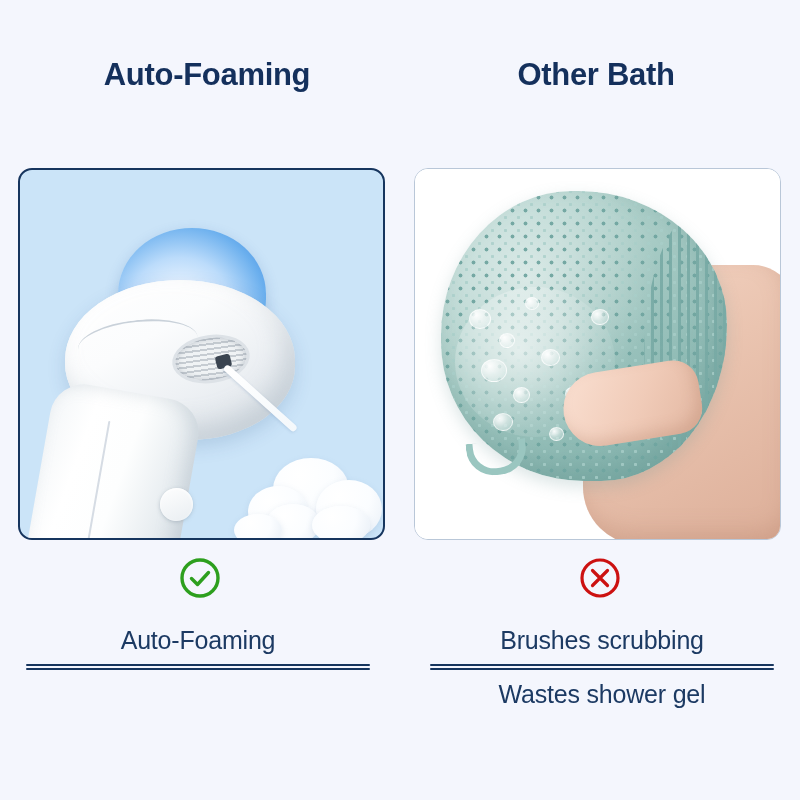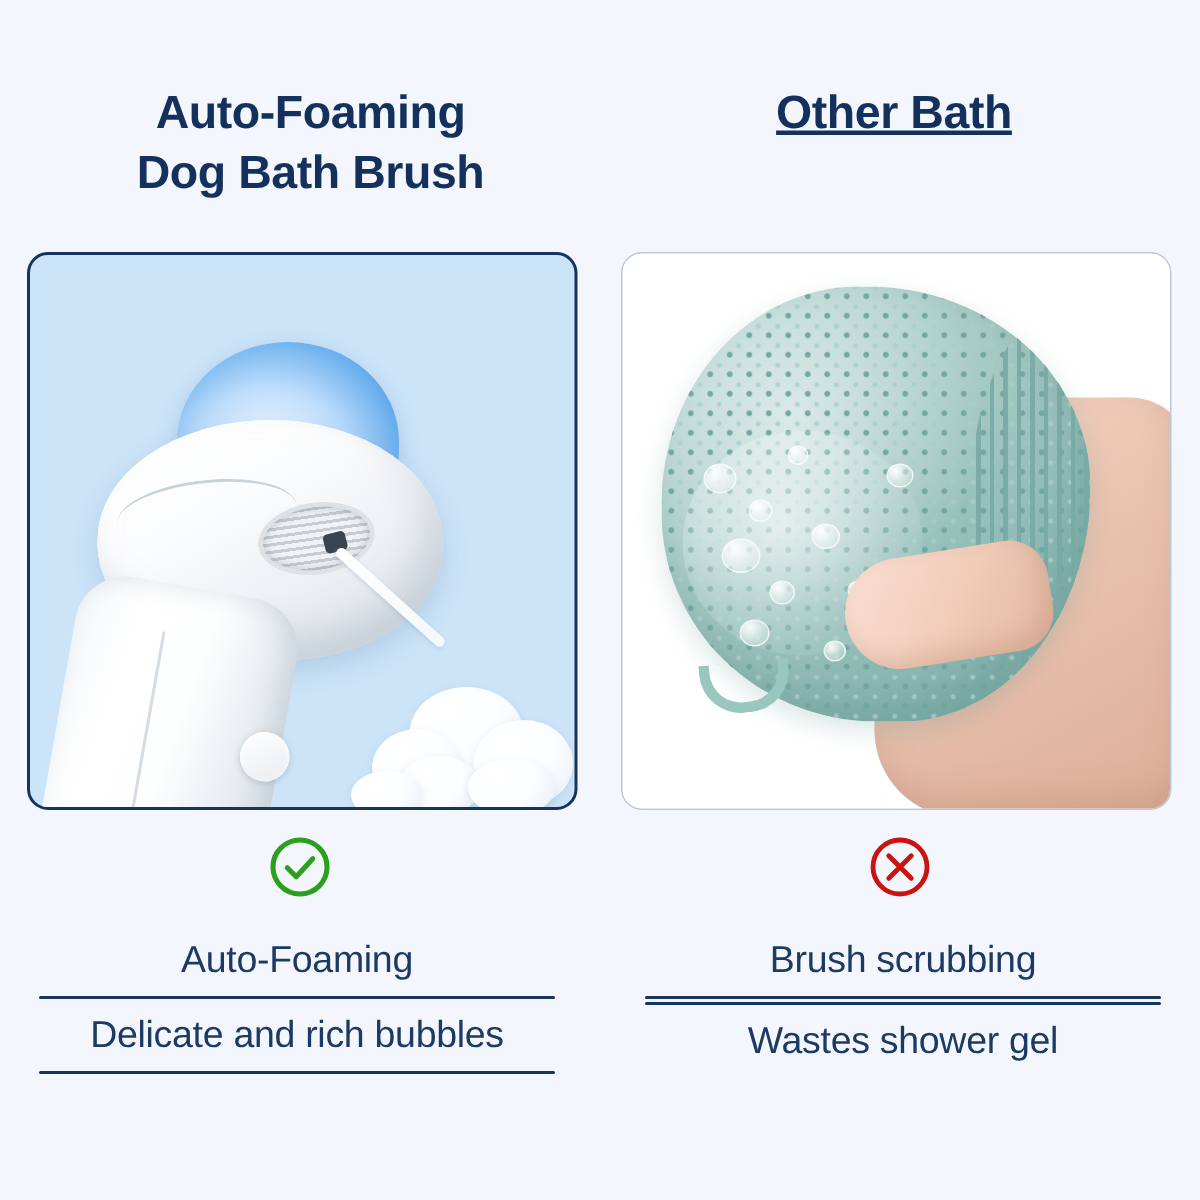--- a/index.html
+++ b/index.html
@@ -26,21 +26,21 @@
     width: 400px;
     text-align: center;
     color: #14305c;
     font-weight: bold;
     font-size: 31px;
     line-height: 1.28;
     letter-spacing: -0.3px;
   }
   .heading-col .line { display: block; }
   .heading-left { padding-left: 14px; }
-  .heading-right { padding-right: 8px; text-decoration: underline; }
+  .heading-right { padding-right: 8px; }
 
   
   .panels {
     position: absolute;
     top: 168px; left: 0; width: 800px; height: 372px;
   }
   .panel {
     position: absolute;
     top: 0;
     width: 367px; height: 372px;
@@ -279,21 +279,20 @@
   }
 </style>
 </head>
 <body>
 
 <div class="page">
 
   <div class="headings">
     <div class="heading-col heading-left">
       <span class="line">Auto-Foaming</span>
-      <span class="line">Dog Bath Brush</span>
     </div>
     <div class="heading-col heading-right">
       <span class="line">Other Bath</span>
     </div>
   </div>
 
   <div class="panels">
 
     <div class="panel panel-left">
       <div class="device">
@@ -354,26 +353,25 @@
         <path d="M14.5 14.5 L29.5 29.5 M29.5 14.5 L14.5 29.5" fill="none" stroke="#cc1111" stroke-width="3.2" stroke-linecap="round"></path>
       </svg>
     </div>
   </div>
 
   <div class="features">
 
     <div class="feature-col left">
       <div class="feature-item">Auto-Foaming</div>
       <div class="feature-sep"></div>
-      <div class="feature-item">Delicate and rich bubbles</div>
       <div class="feature-sep"></div>
     </div>
 
     <div class="feature-col right">
-      <div class="feature-item">Brush scrubbing</div>
+      <div class="feature-item">Brushes scrubbing</div>
       <div class="feature-sep"></div>
       <div class="feature-sep"></div>
       <div class="feature-item">Wastes shower gel</div>
     </div>
 
   </div>
 
 </div>
 
 </body></html>

